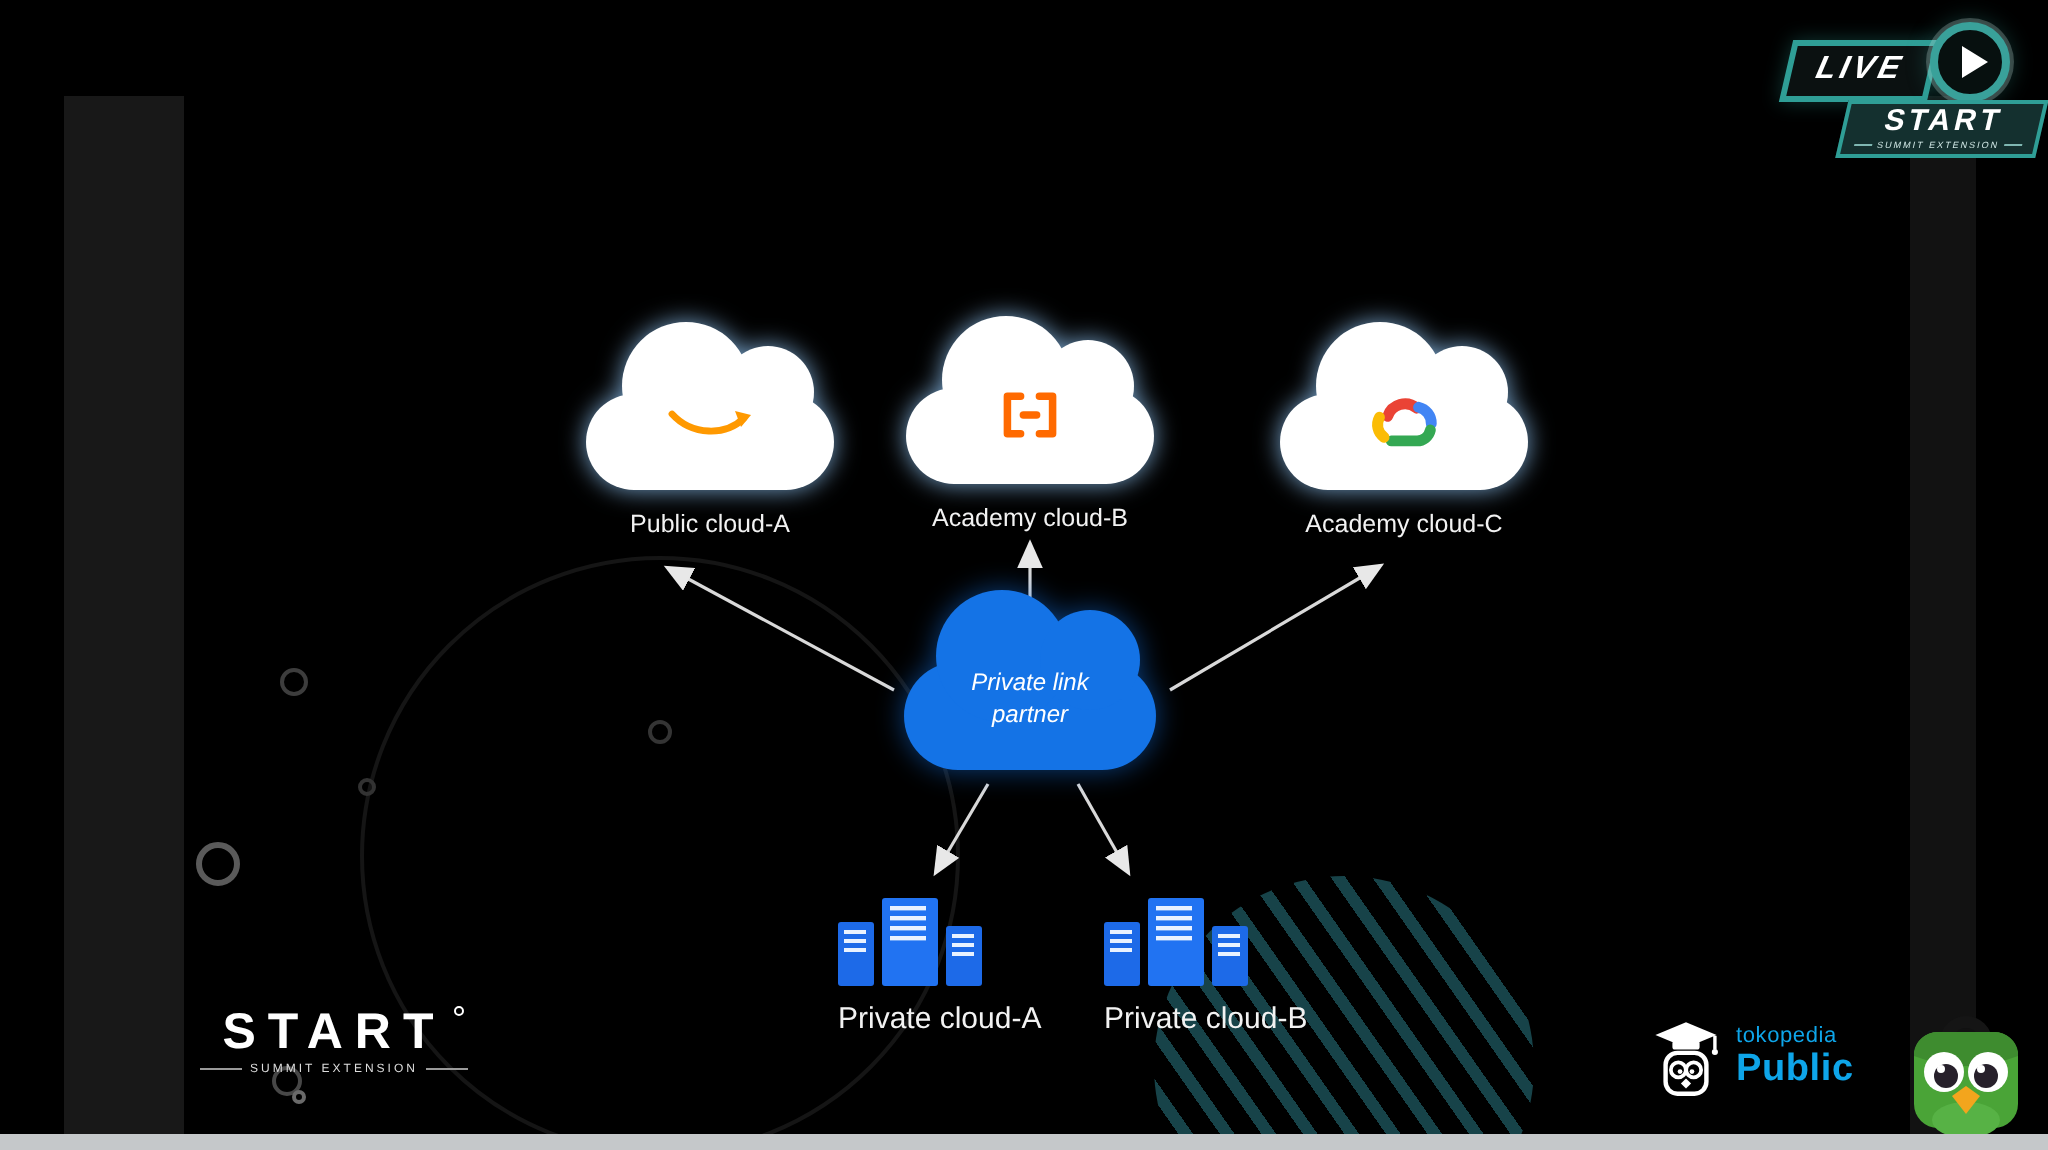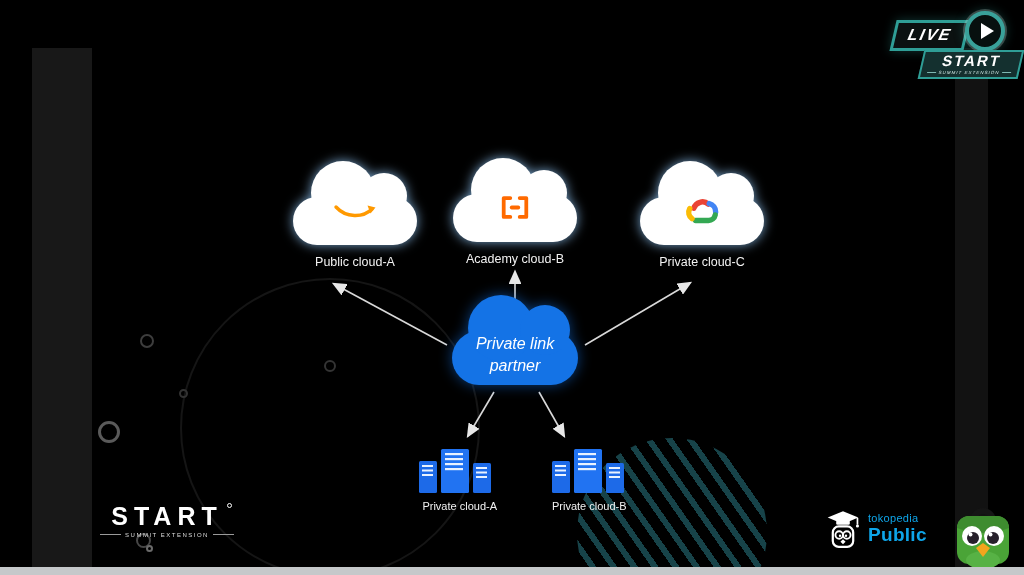--- a/index.html
+++ b/index.html
@@ -41,25 +41,25 @@
     background:inherit; top:-24px; right:10px; }
   .cloud .logo { position:absolute; z-index:2; left:50%; transform:translateX(-50%); }
   .cloud-label { position:absolute; top:58px; left:50%; transform:translateX(-50%);
     white-space:nowrap; font-size:12.5px; color:#f2f2f2; }
 
   .cloud-hub .base { width:126px; height:54px; border-radius:28px; background:#1473e6;
     filter:drop-shadow(0 0 7px rgba(20,115,230,.55)); }
   .cloud-hub .base::before { width:66px; height:66px; top:-36px; left:16px; }
   .cloud-hub .base::after { width:50px; height:50px; top:-26px; right:8px; }
   .hub-label { position:absolute; z-index:2; width:86px; left:50%; top:2px; transform:translateX(-50%);
-    text-align:center; font-size:16px; font-style:italic; color:#fff; line-height:1.35; }
+    text-align:center; font-size:12px; font-style:italic; color:#fff; line-height:1.35; }
 
   
   .datacenter { position:absolute; width:78px; text-align:center; z-index:3; }
-  .dc-label { margin-top:3px; font-size:11px; color:#f2f2f2; white-space:nowrap;text-align:right; }
+  .dc-label { margin-top:3px; font-size:15px; color:#f2f2f2; white-space:nowrap; }
 
   
   .live-badge { position:absolute; left:886px; top:8px; width:138px; height:68px; z-index:5; }
   .live-tag { position:absolute; left:7px; top:12px; padding:3px 12px 4px; transform:skewX(-13deg);
     border:3px solid #2f9e96; background:#0b1111; box-shadow:0 0 10px rgba(47,158,150,.35); }
   .live-tag span { display:block; font-size:16px; font-style:italic; font-weight:800;
     letter-spacing:2px; color:#fff; }
   .play-btn { position:absolute; left:79px; top:3px; width:40px; height:40px; border-radius:50%;
     border:4px solid #39a19a; background:#07100f; display:flex; align-items:center; justify-content:center;
     box-shadow:0 0 0 2px rgba(210,235,233,.25), 0 0 12px rgba(47,158,150,.4); }
@@ -153,21 +153,21 @@
     <div class="logo" style="top:-2px;">
       <svg width="40" height="30" viewBox="0 0 44 32">
         <g fill="none" stroke-width="6" stroke-linecap="round">
           <path stroke="#ea4335" d="M13 14 A10 10 0 0 1 29 9.5"></path>
           <path stroke="#4285f4" d="M30 9 A9 9 0 0 1 37 18"></path>
           <path stroke="#34a853" d="M36.5 21.5 A7.5 7.5 0 0 1 29 27.5 H15"></path>
           <path stroke="#fbbc05" d="M11 25.5 A8.5 8.5 0 0 1 8.5 14.5"></path>
         </g>
       </svg>
     </div>
-    <div class="cloud-label">Private cloud-C</div>
+    <div class="cloud-label">Academy cloud-C</div>
   </div>
 
   <div class="cloud cloud-hub" style="left:452px; top:331px;">
     <div class="base"></div>
     <div class="hub-label">Private link partner</div>
   </div>
 
   <div class="datacenter" style="left:419px; top:449px;">
     <svg width="78" height="44" viewBox="0 0 78 44">
       <rect x="0" y="12" width="18" height="32" rx="1.5" fill="#1d6ae8"></rect>

